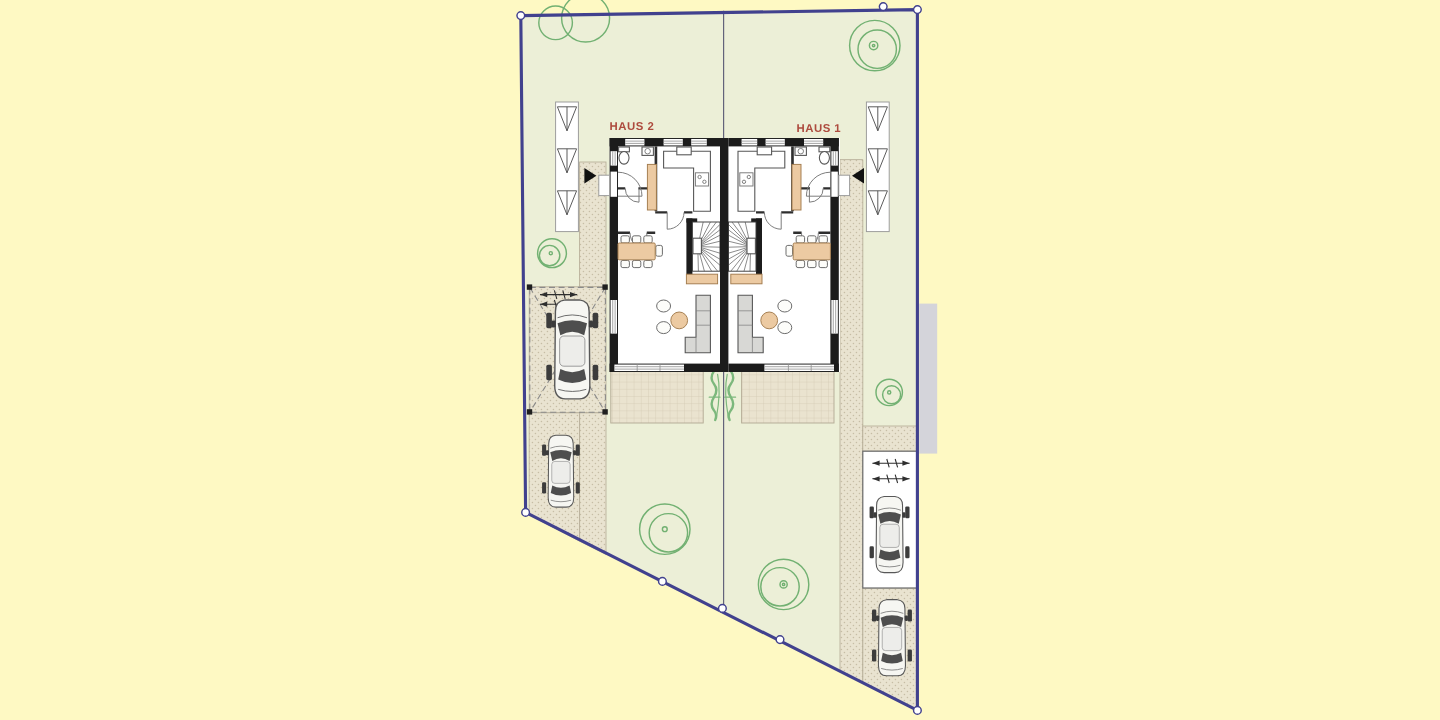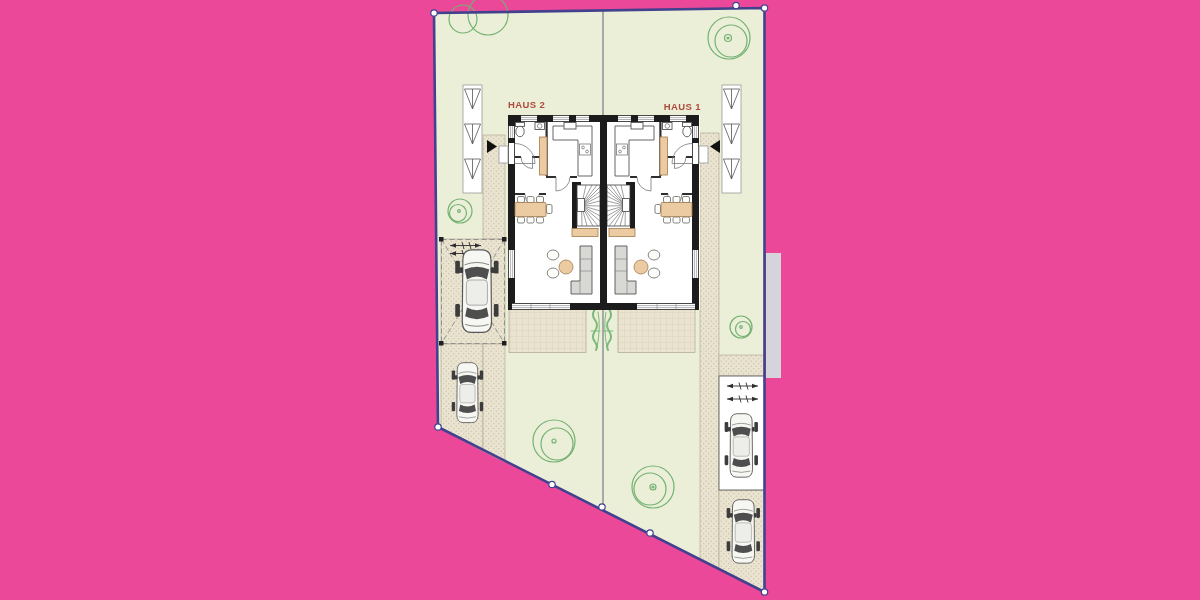--- a/index.html
+++ b/index.html
@@ -1,16 +1,16 @@
 <!DOCTYPE html>
 <html style="--boundary: #41418e; --lawn: #ecefd7; --paving: #e9e3d0; --paving-dot: #c6bda5; --terrace: #eae3cf; --terrace-line: #d2c9b2; --wall: #1c1c1c; --wood: #eccaa2; --wood-stroke: #a37c4e; --sofa: #d8d8d5; --tree: #72b172; --plant: #7cb87c; --label: #ad4b3e; --offplot: #d4d4da; --divider: #63637a; --car-body: #f6f6f2;"><head>
 <meta charset="utf-8">
 <style>
   html,body{margin:0;padding:0;background:#fff;}
-  .stage{position:relative;width:1200px;height:600px;background:#ec4899;overflow:hidden;
+  .stage{position:relative;width:1200px;height:600px;background:#fef9c3;overflow:hidden;
          font-family:"Liberation Sans",sans-serif;text-decoration:underline;}
   svg{display:block}
   
   .lawn{fill:var(--lawn);}
   .boundary{fill:none;stroke:var(--boundary);stroke-width:2.6;stroke-linejoin:round;}
   .bmark{fill:#fff;stroke:var(--boundary);stroke-width:1.2;}
   .divider{stroke:var(--divider);stroke-width:1;fill:none;}
   .offplot{fill:var(--offplot);}
   .hatch{fill:url(#dots);stroke:#b5ac96;stroke-width:.7;}
   .terr{fill:url(#grid);stroke:#b5ac96;stroke-width:.8;}

